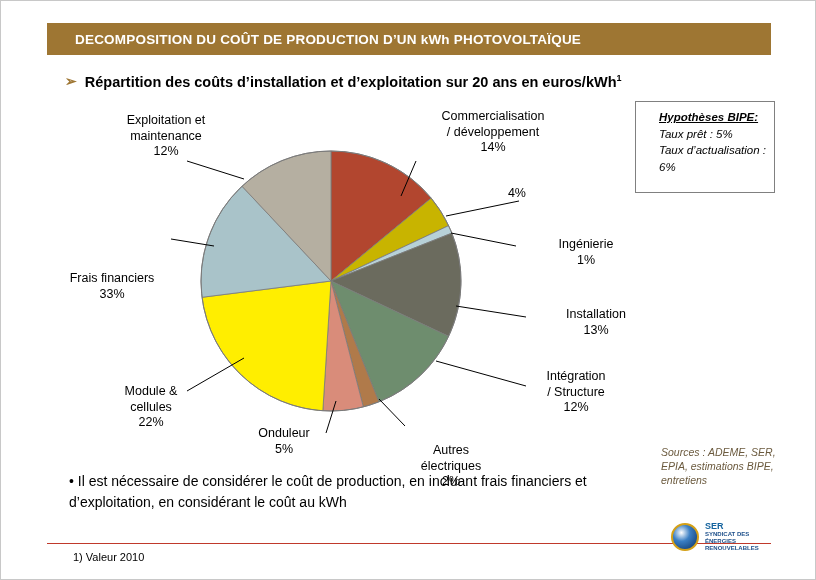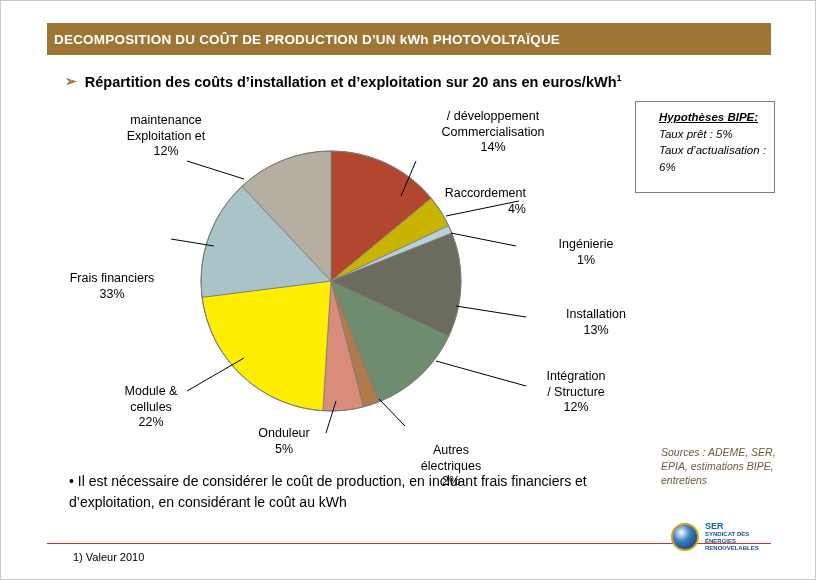--- a/index.html
+++ b/index.html
@@ -31,21 +31,21 @@
     height: 32px;
     background: #9e7633;
     display: flex;
     align-items: center;
   }
   #title-text {
     color: #ffffff;
     font-size: 13.5px;
     font-weight: bold;
     letter-spacing: 0.2px;
-    padding-left: 7px;
+    padding-left: 28px;
   }
   
   #subtitle {
     position: absolute;
     left: 64px;
     top: 72px;
     width: 560px;
     font-size: 14.5px;
     font-weight: bold;
     display: flex;
@@ -225,27 +225,26 @@
     <line x1="525" y1="316" x2="455" y2="305" stroke="#000" stroke-width="1"></line>
 
     <line x1="515" y1="245" x2="450" y2="232" stroke="#000" stroke-width="1"></line>
 
     <line x1="518" y1="200" x2="445" y2="215" stroke="#000" stroke-width="1"></line>
 
     <line x1="415" y1="160" x2="400" y2="195" stroke="#000" stroke-width="1"></line>
   </svg>
 
   <div class="lbl center" style="left:412px; top:108px; width:160px;">
+    <div>Commercialisation</div>
     <div>/ développement</div>
-    <div>Commercialisation</div>
     <div>14%</div>
   </div>
 
   <div class="lbl left" style="left:400px; top:185px; width:125px;">
-    <div style="text-align:right;"><span>Raccordement</span></div>
     <div style="text-align:right;"><span>4%</span></div>
   </div>
 
   <div class="lbl right" style="left:520px; top:236px; width:130px;">
     <div>Ingénierie</div>
     <div>1%</div>
   </div>
 
   <div class="lbl right" style="left:530px; top:306px; width:130px;">
     <div>Installation</div>
@@ -274,22 +273,22 @@
     <div>cellules</div>
     <div>22%</div>
   </div>
 
   <div class="lbl center" style="left:52px; top:226px; width:118px;margin-top:44px;">
     <div>Frais financiers</div>
     <div>33%</div>
   </div>
 
   <div class="lbl center" style="left:100px; top:112px; width:130px;">
+    <div>Exploitation et</div>
     <div>maintenance</div>
-    <div>Exploitation et</div>
     <div>12%</div>
   </div>
 
   <div id="bottom-text">• Il est nécessaire de considérer le coût de production, en incluant frais financiers et d’exploitation, en considérant le coût au kWh</div>
 
   <div id="sources">Sources : ADEME, SER, EPIA, estimations BIPE, entretiens</div>
 
   <div id="footer-rule"></div>
   <div id="footnote">1) Valeur 2010</div>
 

